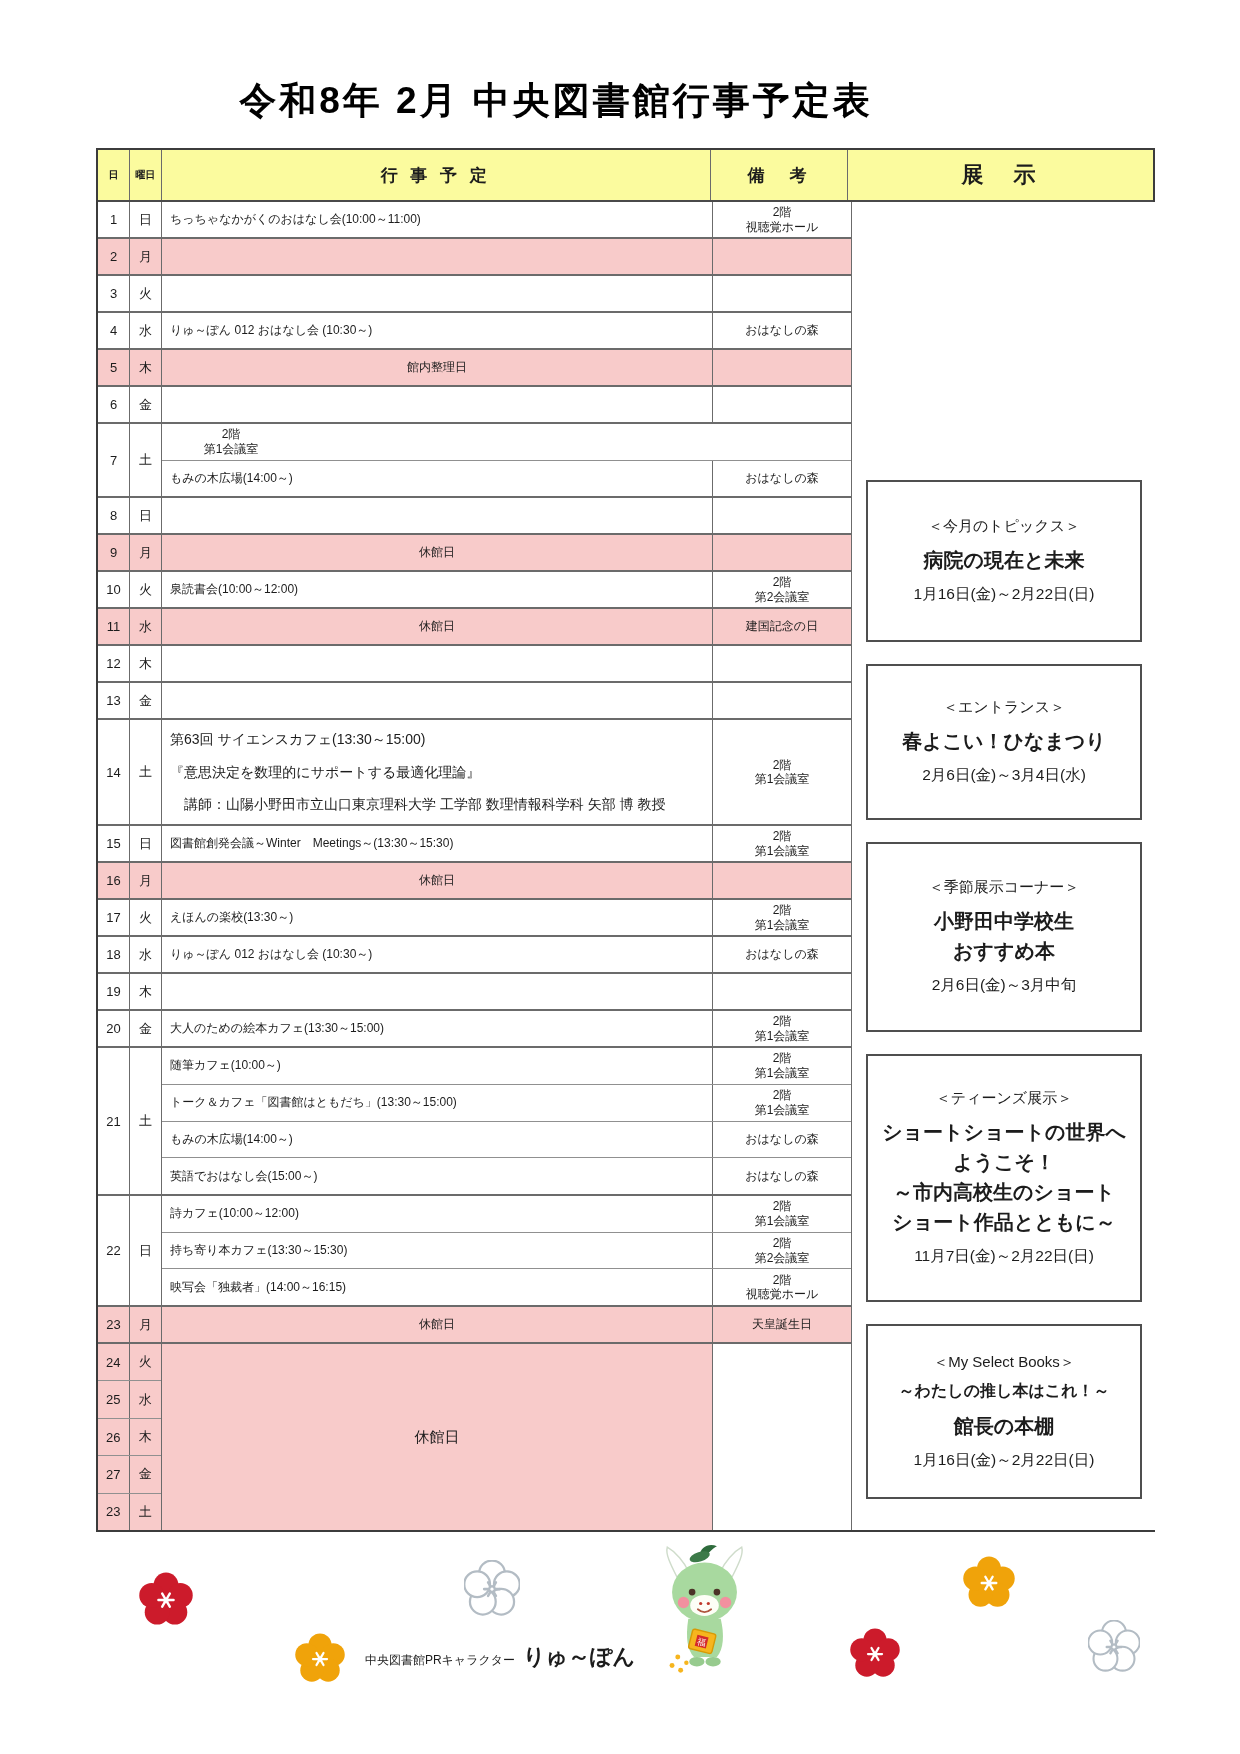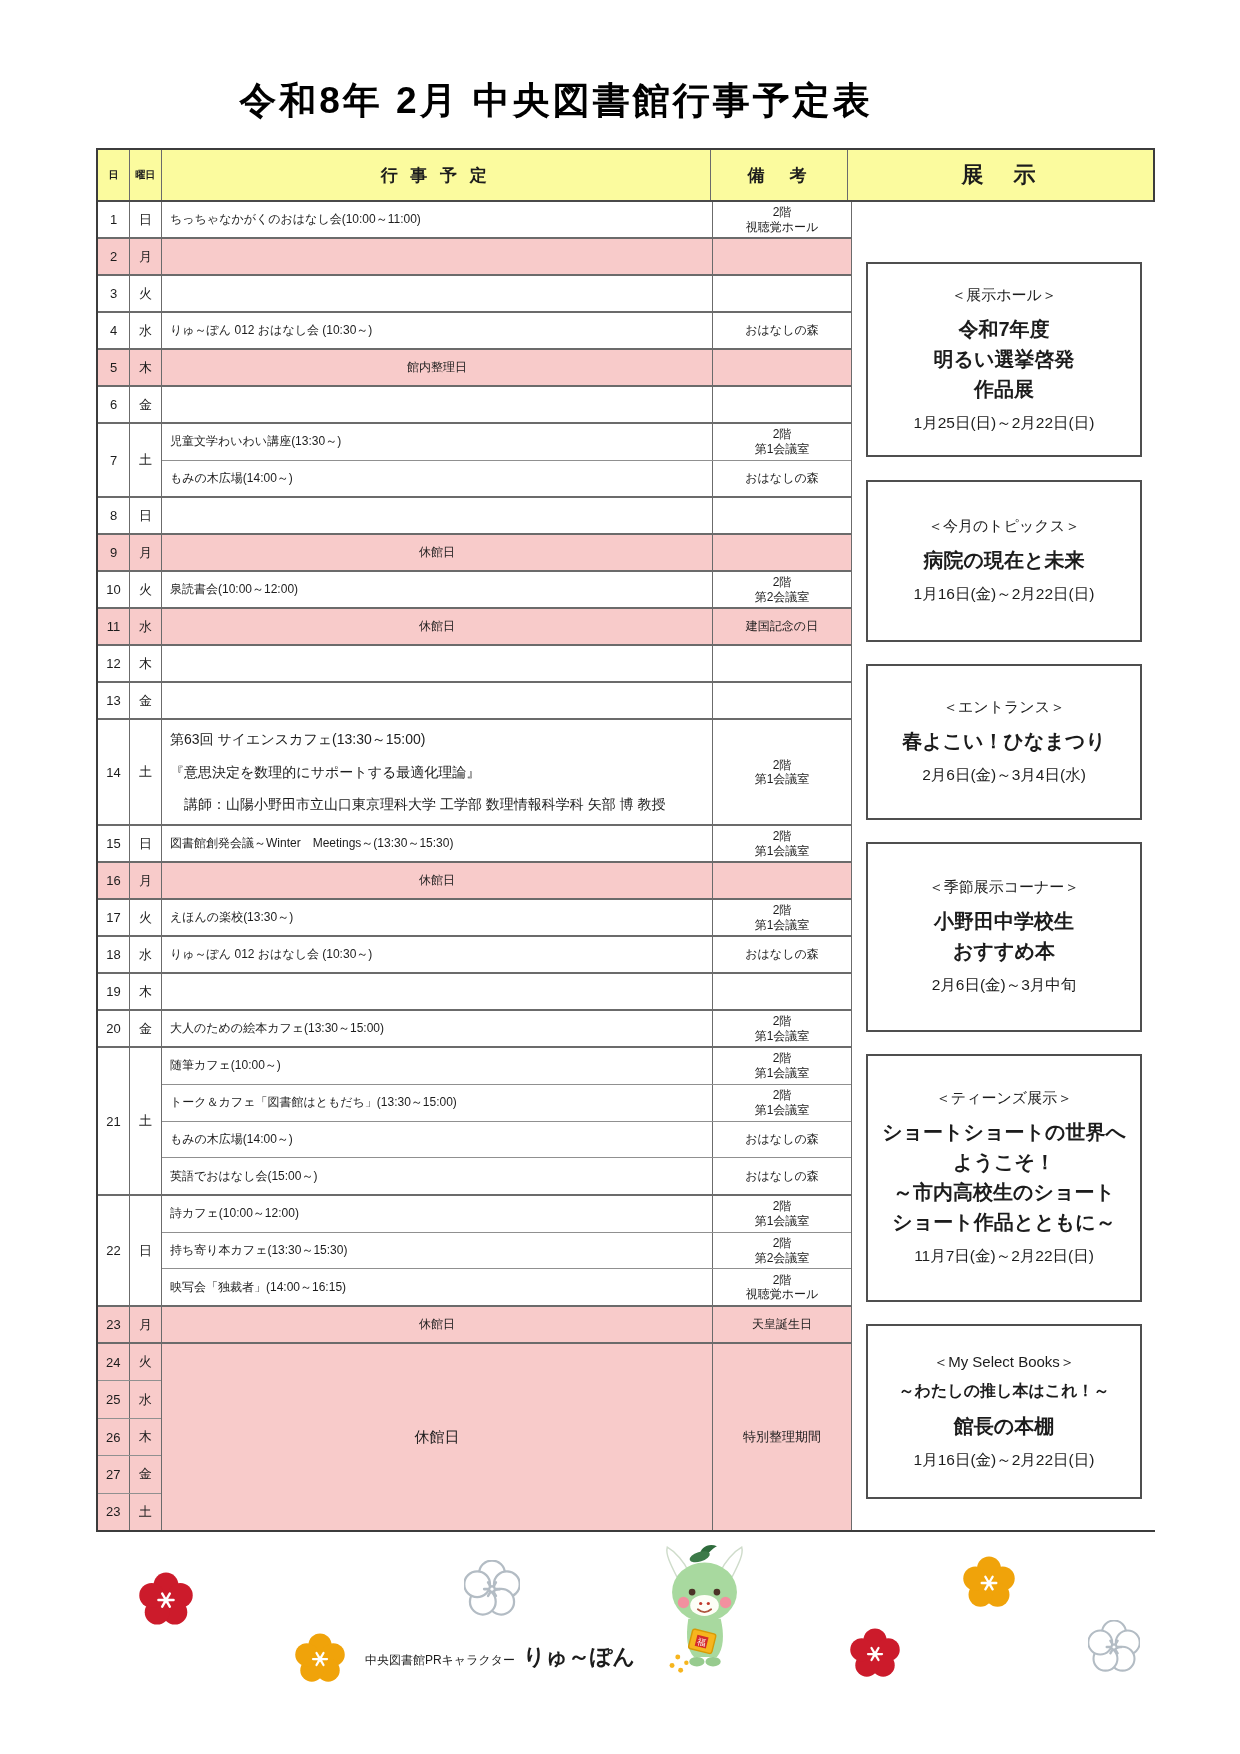--- a/index.html
+++ b/index.html
@@ -137,21 +137,20 @@
               <div class="se"></div>
               <div class="sr"></div>
             </div>
           </div>
         </div>
         <div class="row" style="height: 74px;">
           <div class="cd">7</div>
           <div class="cw">土</div>
           <div class="subcol">
             <div class="subrow">
-              <div class="se">児童文学わいわい講座(13:30～)</div>
               <div class="sr">2階
 第1会議室</div>
             </div>
             <div class="subrow">
               <div class="se">もみの木広場(14:00～)</div>
               <div class="sr">おはなしの森</div>
             </div>
           </div>
         </div>
         <div class="row" style="height: 37px;">
@@ -363,31 +362,23 @@
             <div class="blkday">
               <div class="cd">27</div>
               <div class="cw">金</div>
             </div>
             <div class="blkday">
               <div class="cd">23</div>
               <div class="cw">土</div>
             </div>
           </div>
           <div class="blk-ev">休館日</div>
-          <div class="blk-rm">特別整理期間</div>
         </div>
       </div>
     <div class="exhibits" id="exhibits">
-        <div class="exbox" style="top: 60px; height: 195px;">
-          <div class="ex-label">＜展示ホール＞</div>
-          <div class="ex-line">令和7年度</div>
-          <div class="ex-line">明るい選挙啓発</div>
-          <div class="ex-line">作品展</div>
-          <div class="ex-date">1月25日(日)～2月22日(日)</div>
-        </div>
         <div class="exbox" style="top: 278px; height: 162px;">
           <div class="ex-label">＜今月のトピックス＞</div>
           <div class="ex-line">病院の現在と未来</div>
           <div class="ex-date">1月16日(金)～2月22日(日)</div>
         </div>
         <div class="exbox" style="top: 462px; height: 156px;">
           <div class="ex-label">＜エントランス＞</div>
           <div class="ex-line">春よこい！ひなまつり</div>
           <div class="ex-date">2月6日(金)～3月4日(水)</div>
         </div>

